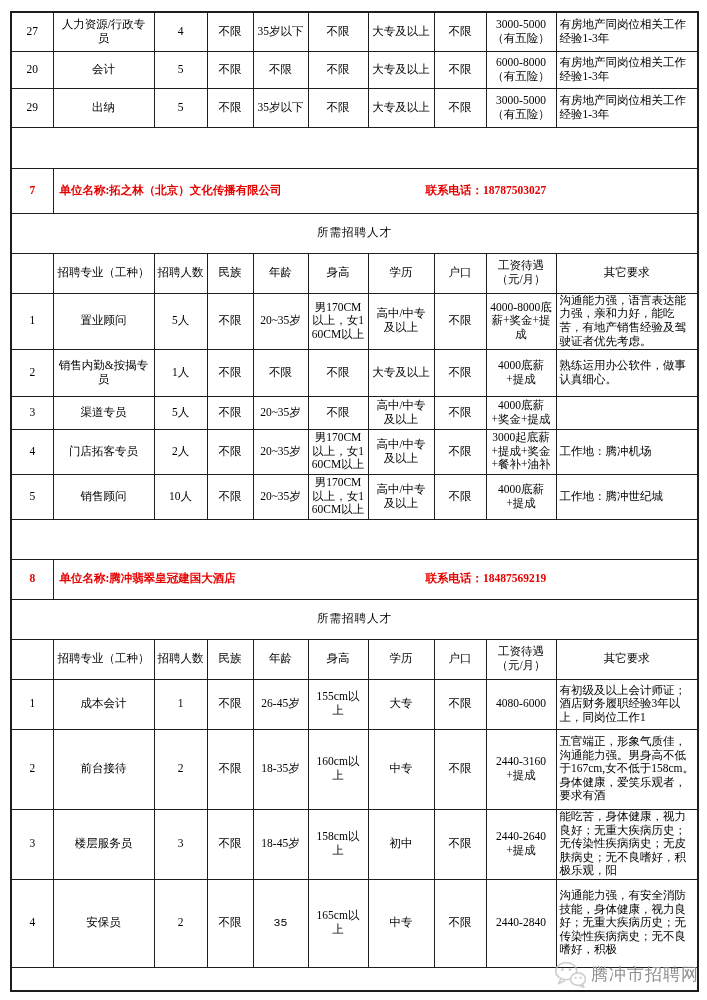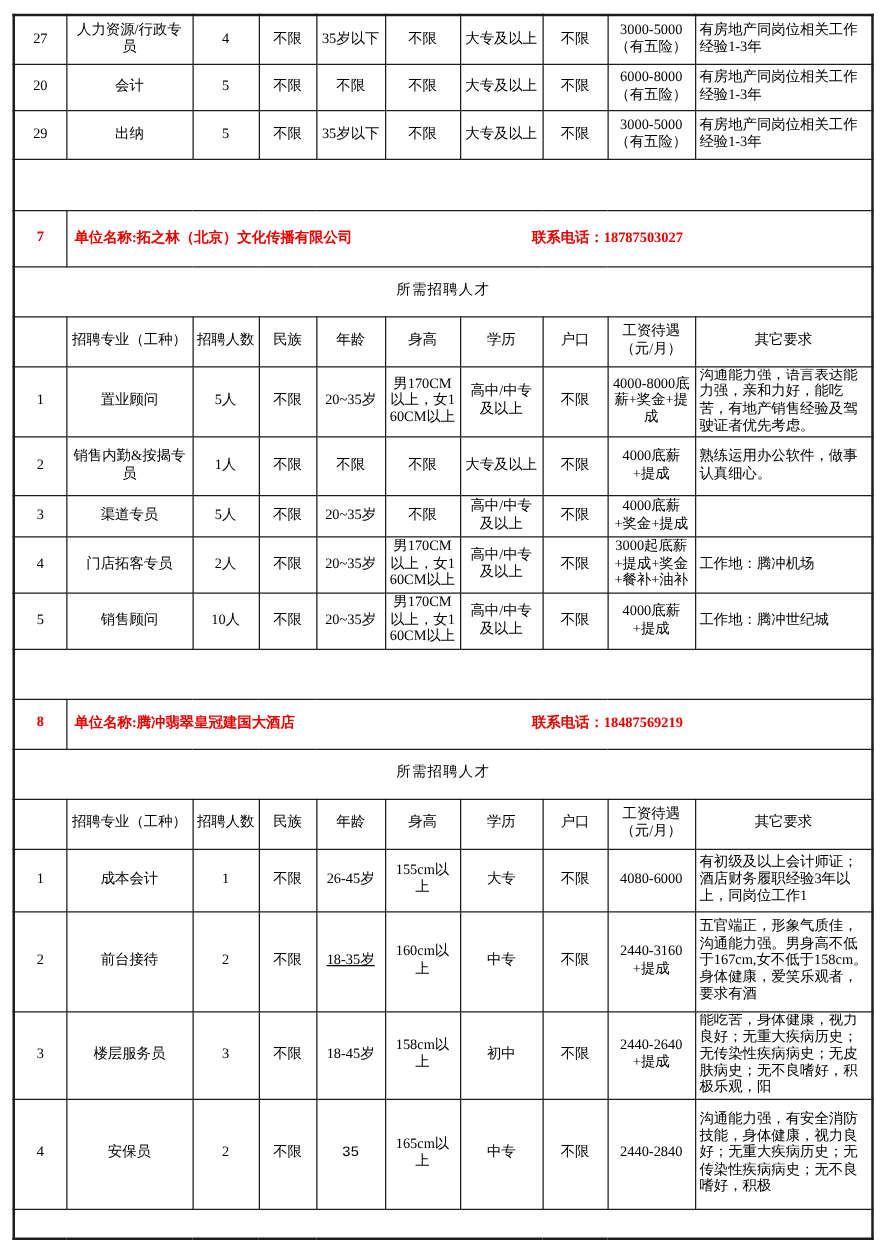--- a/index.html
+++ b/index.html
@@ -420,21 +420,21 @@
           <td>
             <div class="cw" style="height: 77px;">前台接待</div>
           </td>
           <td>
             <div class="cw" style="height: 77px;">2</div>
           </td>
           <td>
             <div class="cw" style="height: 77px;">不限</div>
           </td>
           <td>
-            <div class="cw" style="height: 77px; text-decoration: underline;">18-35岁</div>
+            <div class="cw" style="height: 77px;">18-35岁</div>
           </td>
           <td>
             <div class="cw" style="height: 77px;">160cm以上</div>
           </td>
           <td>
             <div class="cw" style="height: 77px;">中专</div>
           </td>
           <td>
             <div class="cw" style="height: 77px;">不限</div>
           </td>
@@ -508,14 +508,29 @@
           <td class="req">
             <div class="cw left" style="height: 85px;">沟通能力强，有安全消防技能，身体健康，视力良好；无重大疾病历史；无传染性疾病病史；无不良嗜好，积极</div>
           </td>
         </tr>
         <tr style="height: 24px;">
           <td colspan="10" class="spacer-cell"></td>
         </tr>
       </tbody>
   </table>
 
+  <div class="watermark">
+    <span>
+      <svg width="32" height="27" viewBox="0 0 38 32">
+        <ellipse cx="14.5" cy="12" rx="12.5" ry="10.2" fill="none" stroke="#c0c0c0" stroke-width="2"></ellipse>
+        <path d="M8 21.2 L5.5 27 L13 23.2" fill="none" stroke="#c0c0c0" stroke-width="2" stroke-linejoin="round"></path>
+        <circle cx="10" cy="10.2" r="1.7" fill="#c0c0c0"></circle>
+        <circle cx="19" cy="10.2" r="1.7" fill="#c0c0c0"></circle>
+        <ellipse cx="28.5" cy="21.5" rx="8.8" ry="7.4" fill="#ffffff" stroke="#c0c0c0" stroke-width="2"></ellipse>
+        <path d="M33.5 27.5 L35.5 31 L30.5 29.2" fill="none" stroke="#c0c0c0" stroke-width="2" stroke-linejoin="round"></path>
+        <circle cx="25.6" cy="20" r="1.4" fill="#c0c0c0"></circle>
+        <circle cx="31.6" cy="20" r="1.4" fill="#c0c0c0"></circle>
+      </svg>
+    </span>
+    <span>腾冲市招聘网</span>
+  </div>
 
 </div>
 
 </body></html>

